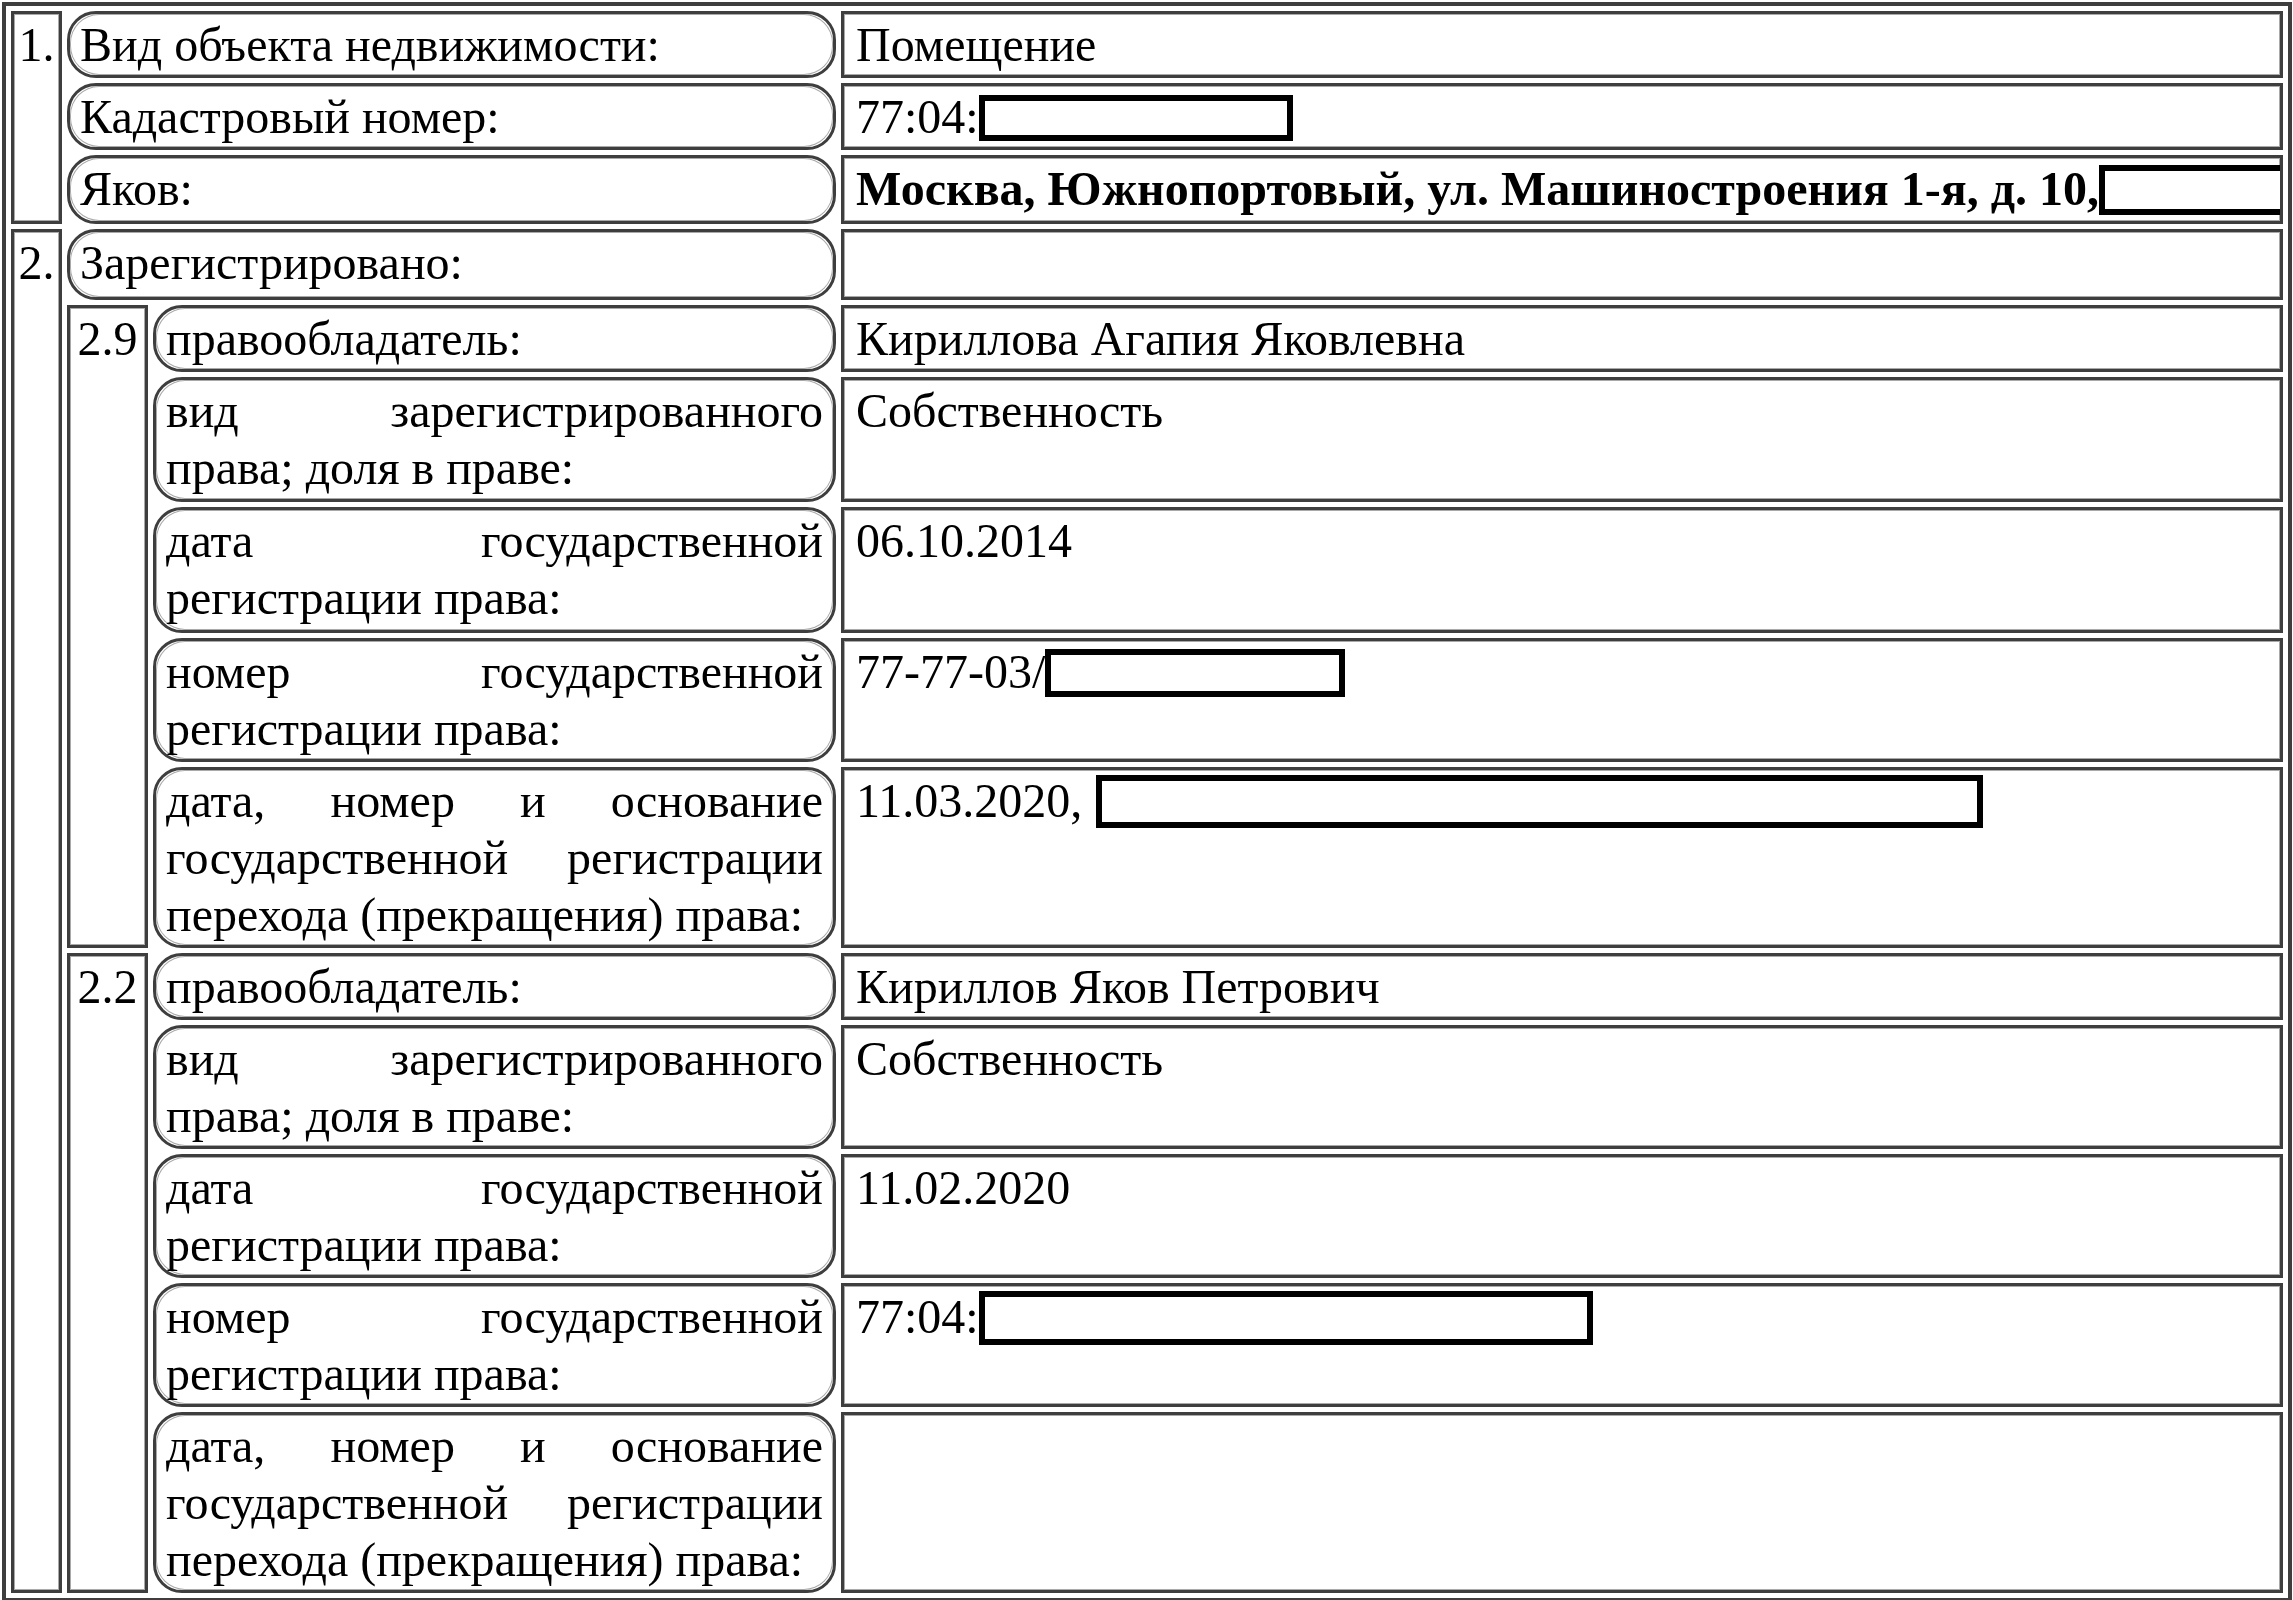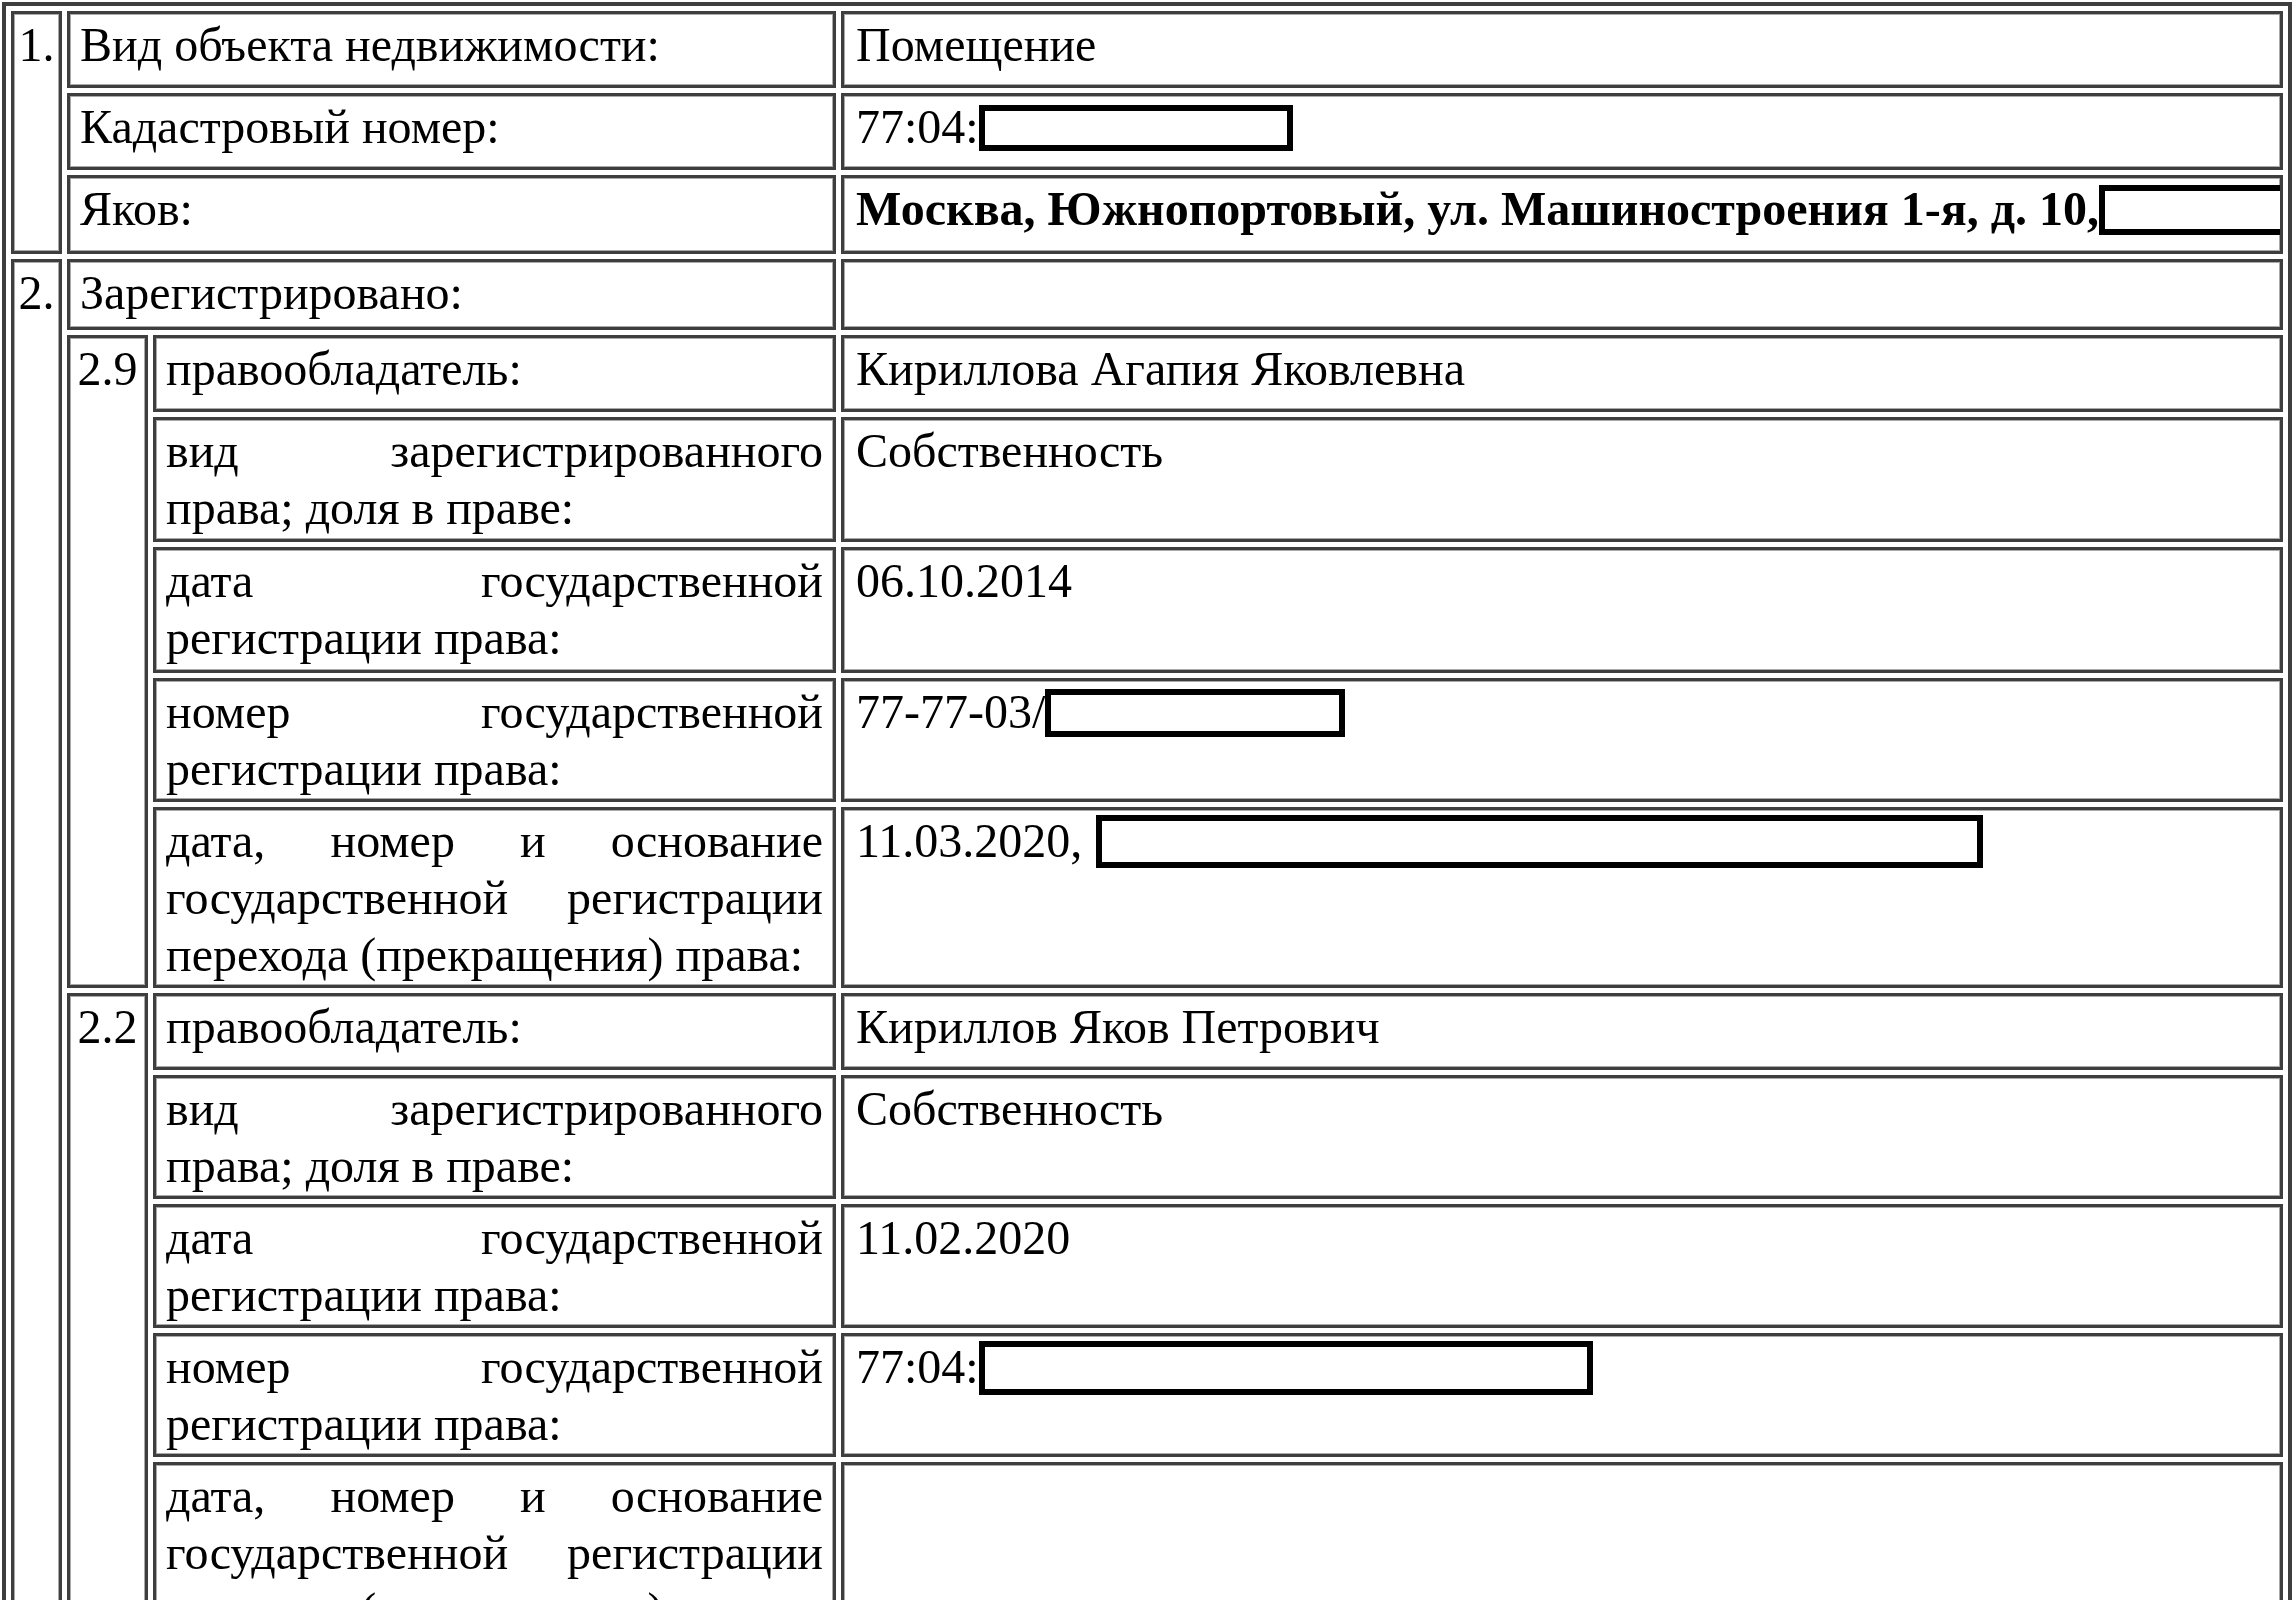--- a/index.html
+++ b/index.html
@@ -33,24 +33,25 @@
     background: #ffffff;
     overflow: hidden;
   }
   td.num {
     text-align: center;
     padding: 2px 2px;
   }
   td.lbl {
     text-align: justify;
     padding: 2px 10px 2px 10px;
+    border-radius: 29px;
   }
   td.val {
     text-align: left;
-    padding: 2px 8px 12px 12px;
+    padding: 2px 8px 2px 12px;
   }
   td.val.nowrap { white-space: nowrap; font-weight: bold; }
   .redact {
     display: inline-block;
     box-sizing: border-box;
     border: 6px solid #000000;
     background: #ffffff;
     vertical-align: middle;
     position: relative;
     top: -4px;

